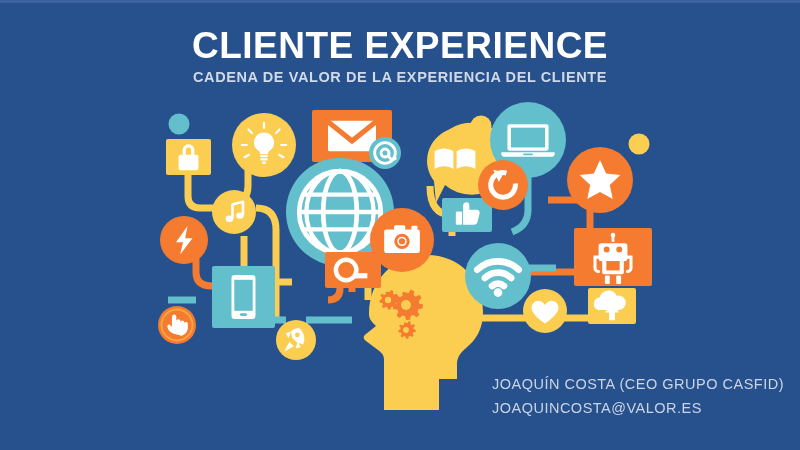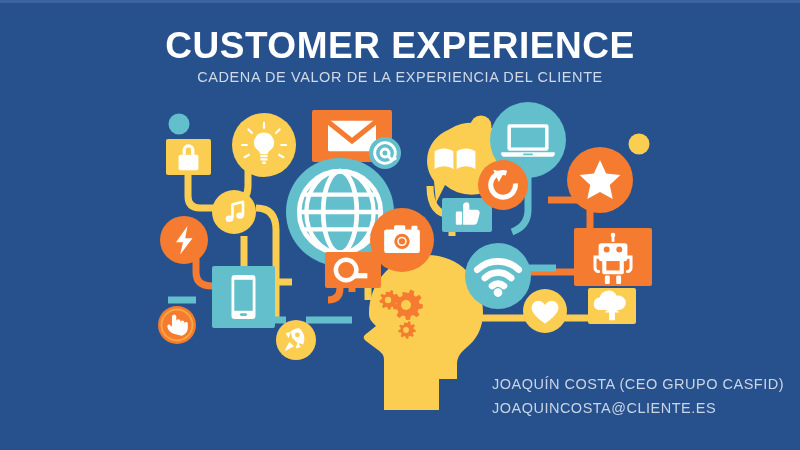--- a/index.html
+++ b/index.html
@@ -13,21 +13,21 @@
   #topstrip{position:absolute;left:0;top:0;width:800px;height:3px;background:#3a63a0;}
 
   
   #title{
     position:absolute;left:0;top:24px;width:800px;text-align:center;
     color:#ffffff;font-size:37px;font-weight:bold;letter-spacing:0.5px;
     line-height:44px;
   }
   #subtitle{
     position:absolute;left:0;top:68px;width:800px;text-align:center;
-    color:#cfd9e8;font-size:14.5px;font-weight:400;letter-spacing:0.6px;
+    color:#cfd9e8;font-size:14.5px;font-weight:700;letter-spacing:0.6px;
     line-height:18px;
   }
   #credit{
     position:absolute;right:16px;bottom:30px;
     color:#c9d4e6;font-size:14.5px;line-height:24px;letter-spacing:0.5px;
   }
   #credit div{white-space:nowrap;}
 
   
   #art{position:absolute;left:0;top:0;width:800px;height:450px;}
@@ -371,21 +371,21 @@
 
     <g>
       <rect x="588" y="288" width="48" height="36" rx="2" fill="#fbce52"></rect>
       <g transform="translate(612,306) scale(0.86)">
             <use href="#g-cloud"></use>
           </g>
     </g>
   </svg>
   </div>
 
-  <div id="title">CUSTOMER EXPERIENCE</div>
+  <div id="title">CLIENTE EXPERIENCE</div>
   <div id="subtitle">CADENA DE VALOR DE LA EXPERIENCIA DEL CLIENTE</div>
 
   <div id="credit">
     <div>JOAQUÍN COSTA (CEO GRUPO CASFID)</div>
-    <div>JOAQUINCOSTA@CLIENTE.ES</div>
+    <div>JOAQUINCOSTA@VALOR.ES</div>
   </div>
 
 </div>
 
 </body></html>

